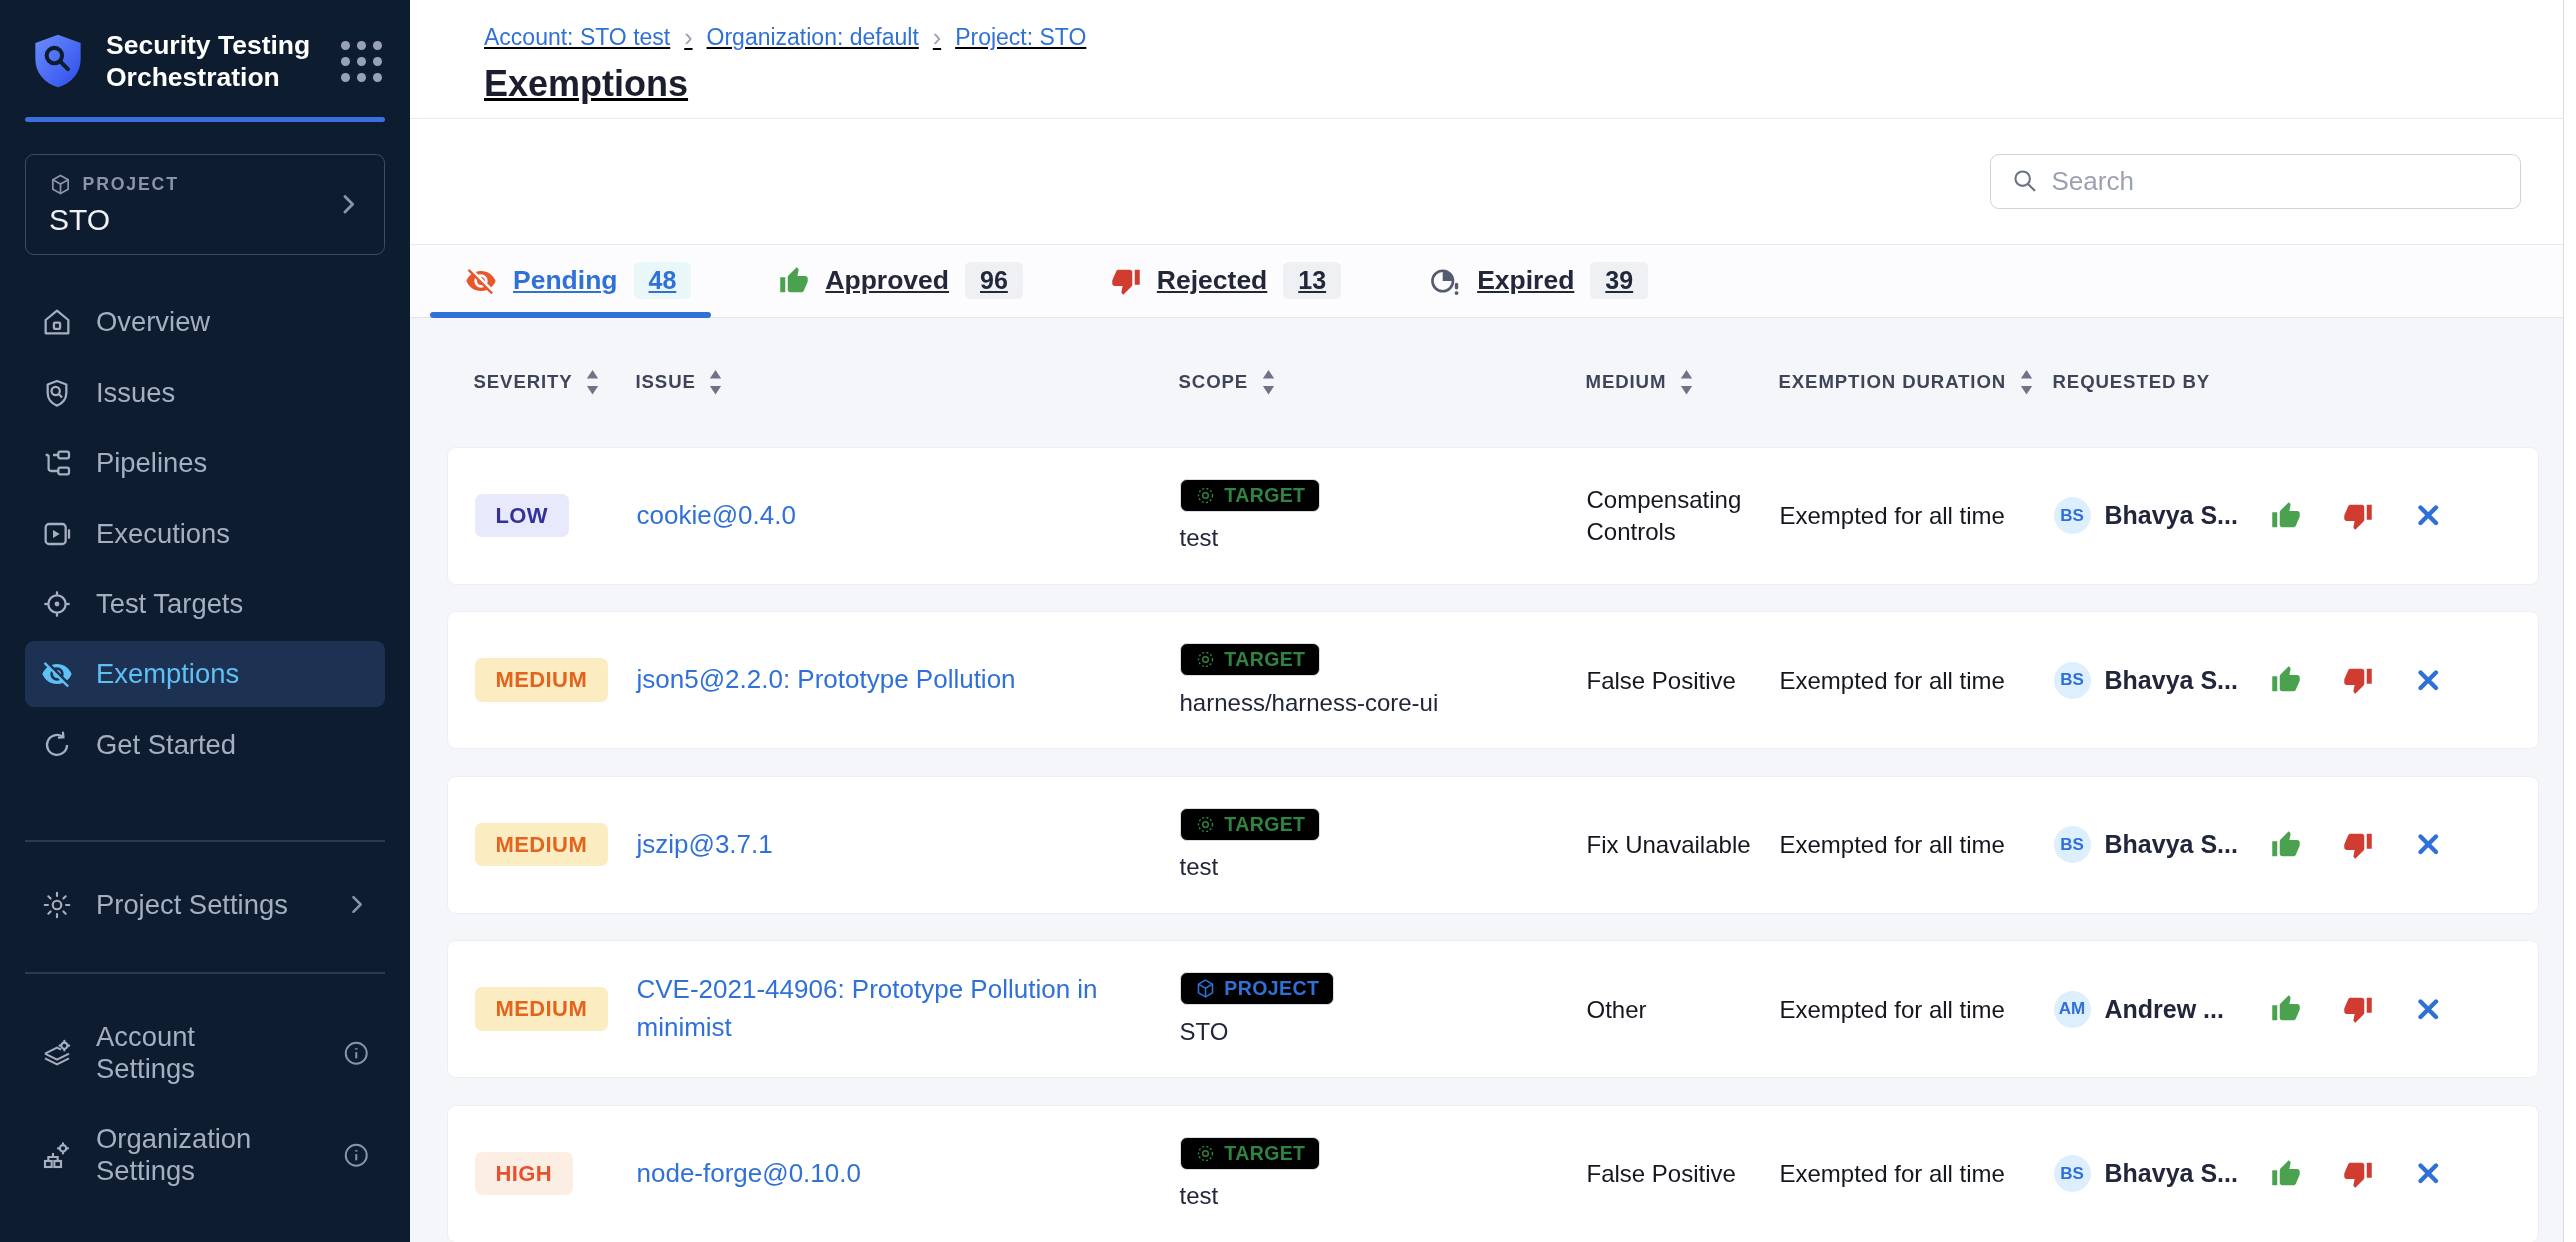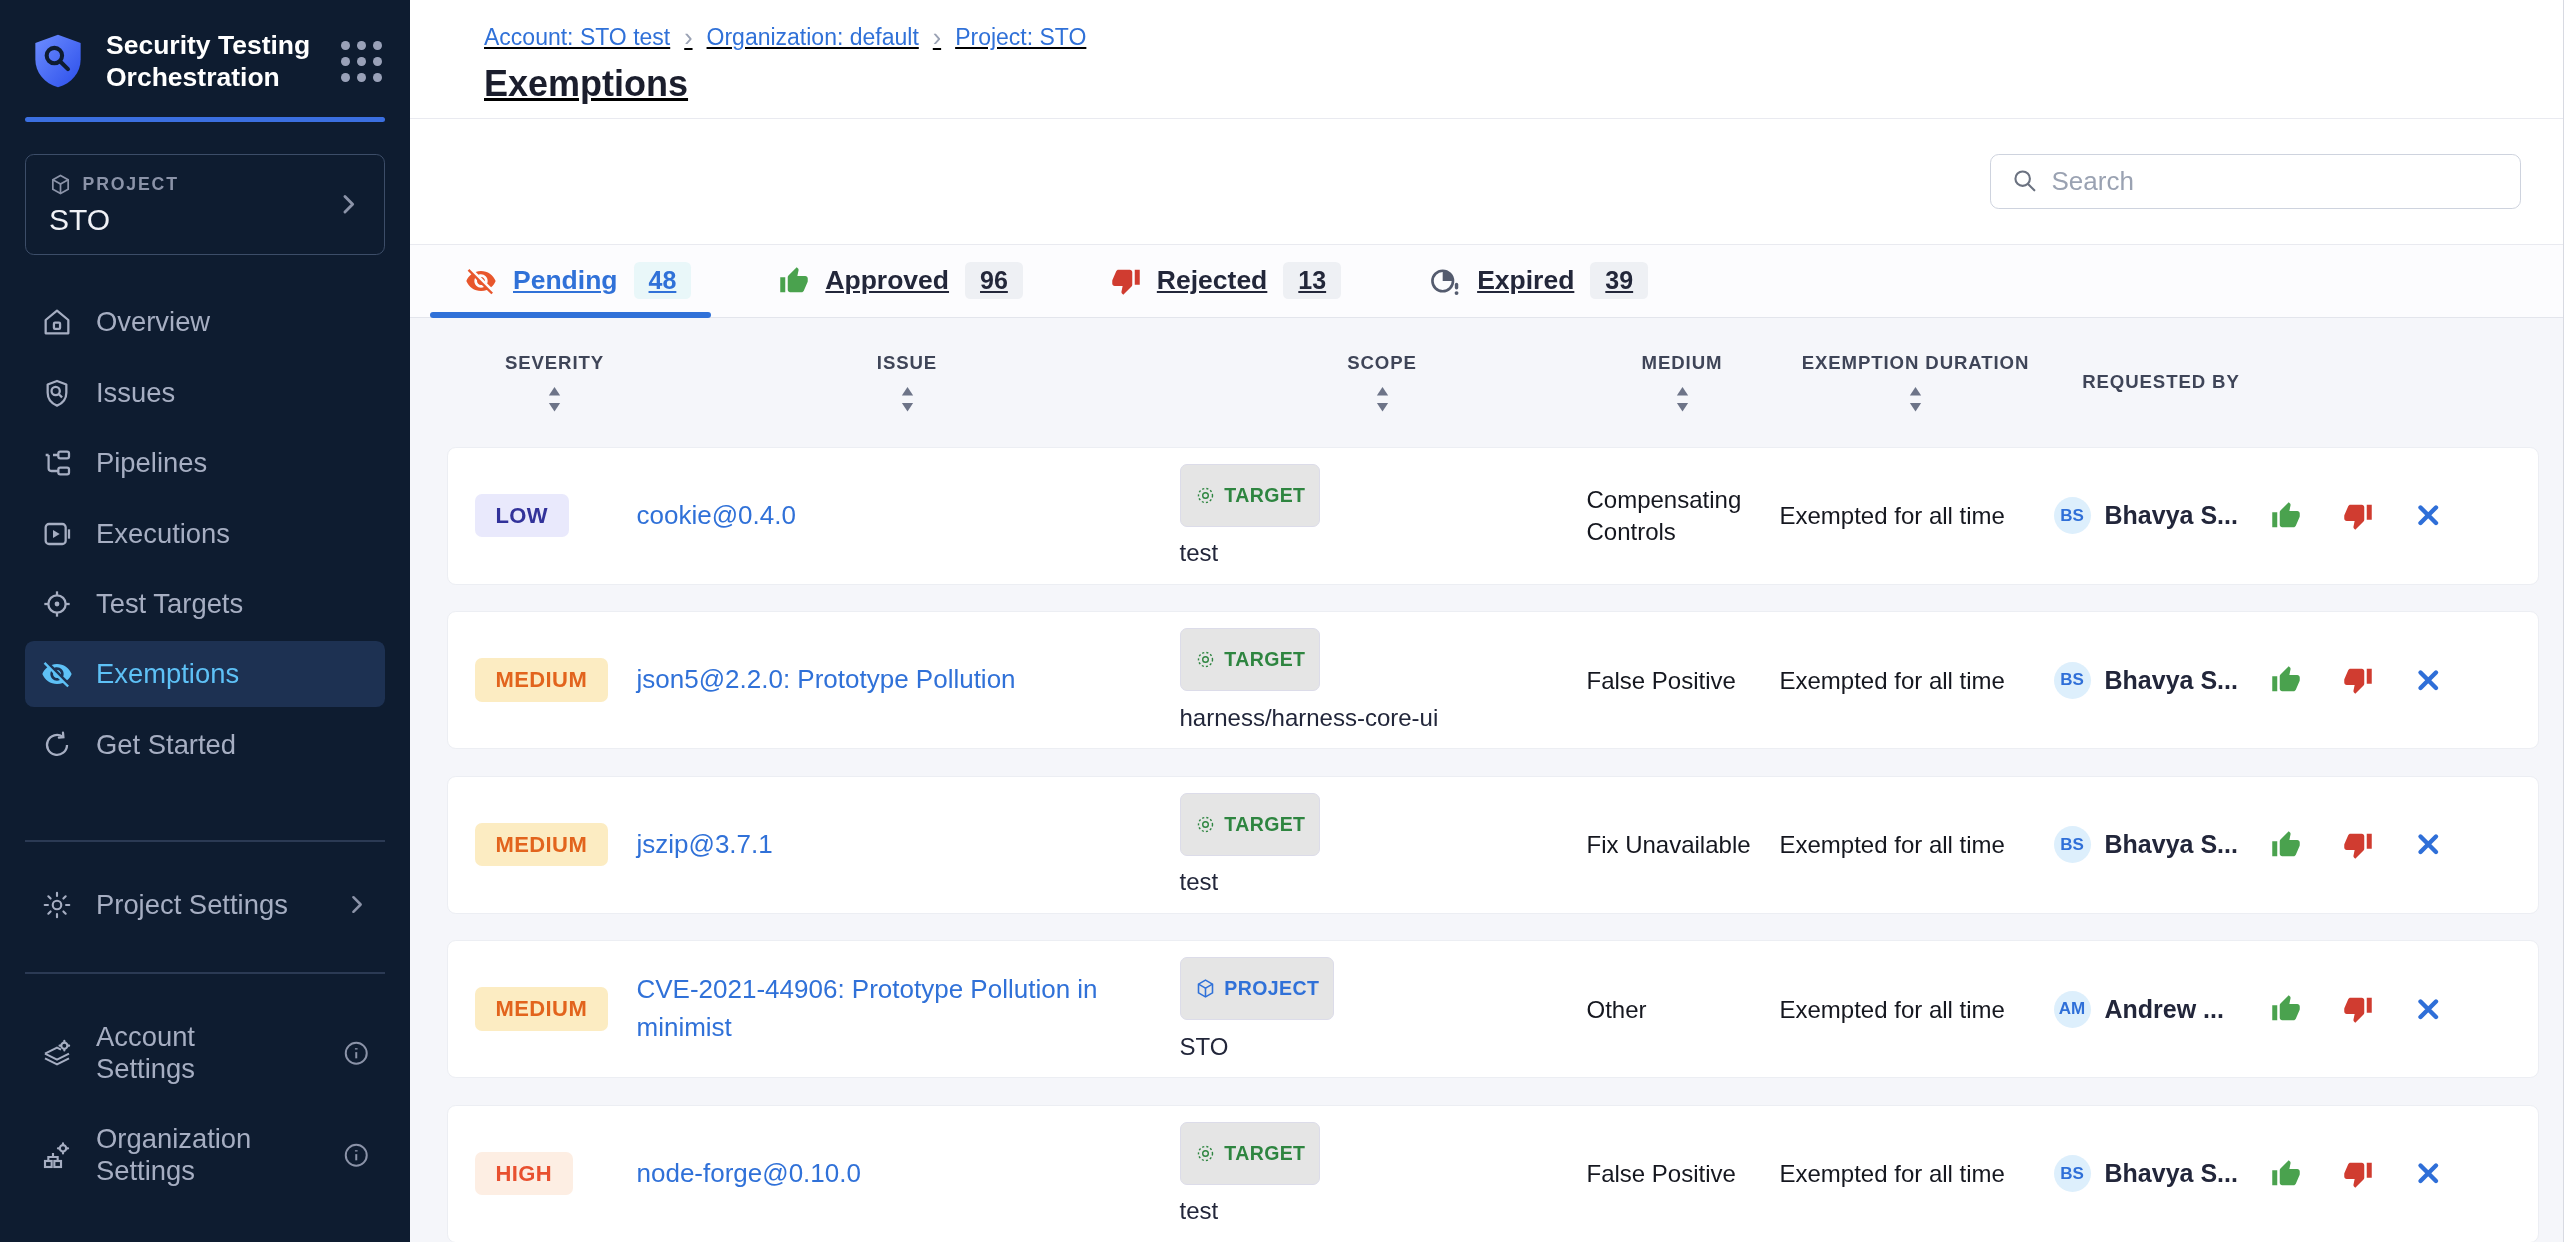--- a/index.html
+++ b/index.html
@@ -58,33 +58,33 @@
   .tab.active::after { content:""; position:absolute; left:-35px; right:-19.5px; bottom:-1.8px;
     height:6.2px; border-radius:3.5px; background:#3071d8; }
   .ic-pending { color:#e8562c; } .ic-approved { color:#4aa24e; }
   .ic-rejected { color:#d03c30; } .ic-expired { color:#545b6e; }
 
   
   .table-area { flex:1; background:#f5f6fa; padding:0 37px; overflow:hidden; }
   .grid { display:grid; grid-template-columns:162px 543px 407px 193px 274px 217px 1fr; padding:0 0 0 26.5px; }
   .cols-header { height:129px; align-items:center; }
   .col-h { display:flex; align-items:center; gap:12.4px; font-size:18.6px; font-weight:700;
-    letter-spacing:0.9px; color:#3f4558; cursor:pointer;flex-direction:column; }
+    letter-spacing:0.9px; color:#3f4558; cursor:pointer; }
   .row-card { background:#fff; border:0.9px solid #eceef3; border-radius:8.8px; height:138px;
     margin-bottom:26.5px; align-items:center; cursor:pointer; }
   .sev-badge { display:inline-block; padding:8.8px 21px; border-radius:7px; font-size:22px;
     font-weight:700; letter-spacing:0.4px; }
   .sev-low    { background:#e9e9fc; color:#32329a; }
   .sev-medium { background:#fcecc2; color:#e2641d; }
   .sev-high   { background:#fdeee3; color:#e8502f; }
   .issue-link { color:#3071d8; font-size:26px; font-weight:500; line-height:1.45;
     padding-right:32px; cursor:pointer; }
   .scope-cell { display:flex; flex-direction:column; align-items:flex-start; gap:12.4px; }
-  .scope-badge { display:inline-flex; align-items:center; gap:8.8px; background:#e5e5e5;
-    border:1.8px solid #dcdce9; border-radius:7px; padding:19px 14px; font-size:19.5px;
+  .scope-badge { display:inline-flex; align-items:center; gap:8.8px; background:#000000;
+    border:1.8px solid #dcdce9; border-radius:7px; padding:4px 14px; font-size:19.5px;
     font-weight:700; letter-spacing:0.4px; }
   .scope-target { color:#2e8540; }
   .scope-project { color:#3071d8; }
   .scope-name { font-size:24px; color:#22263a; }
   .reason-cell,.duration-cell { font-size:24px; color:#15171f; line-height:1.3; padding-right:17.7px; }
   .req-cell { display:flex; align-items:center; gap:14px; overflow:hidden; }
   .avatar { width:37px; height:37px; border-radius:50%; background:#ddeffc; color:#2f6fd8;
     font-size:17px; font-weight:700; display:flex; align-items:center; justify-content:center; flex:0 0 auto; }
   .req-name { font-size:25px; font-weight:700; color:#22263a; white-space:nowrap; }
   .actions-cell { display:flex; align-items:center; gap:42px; }

